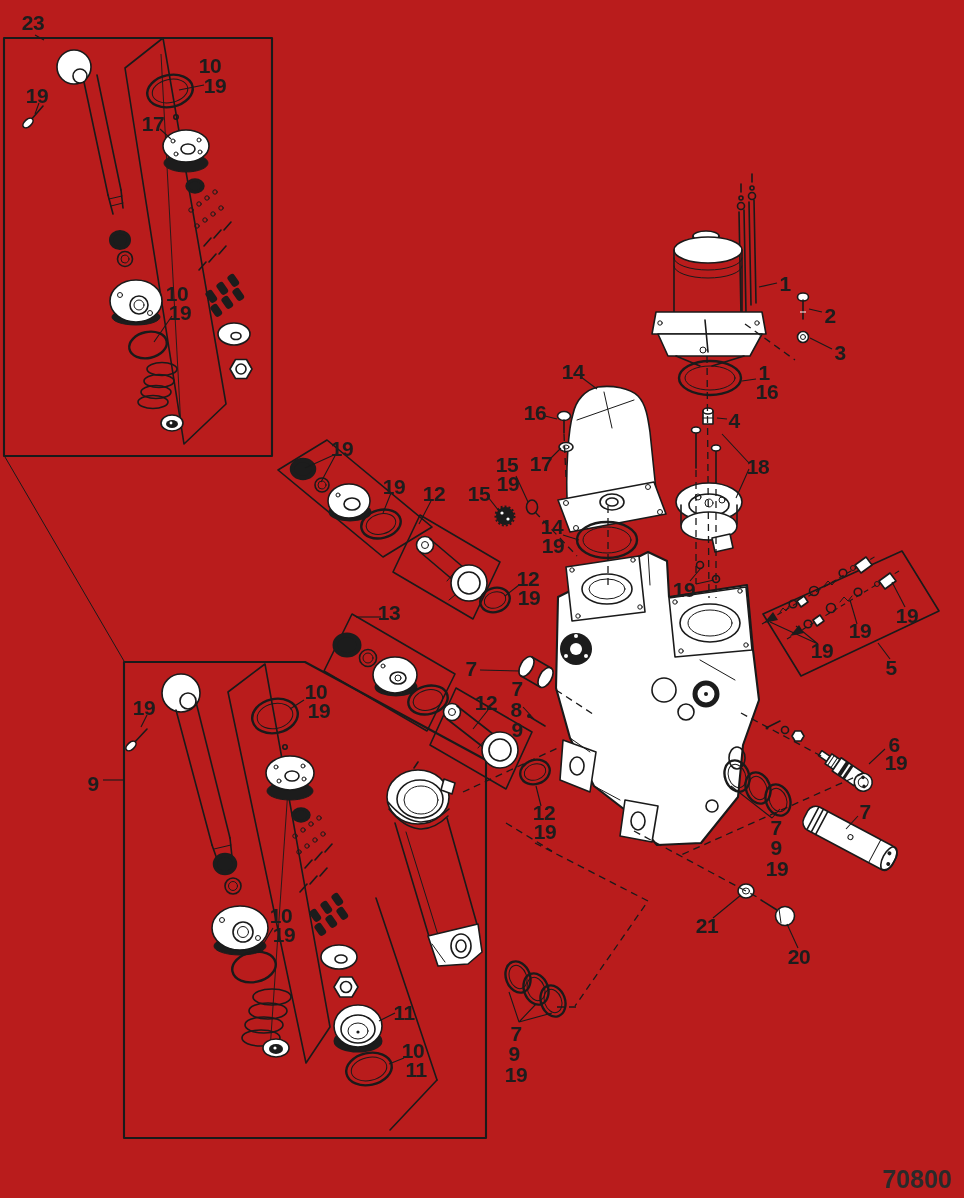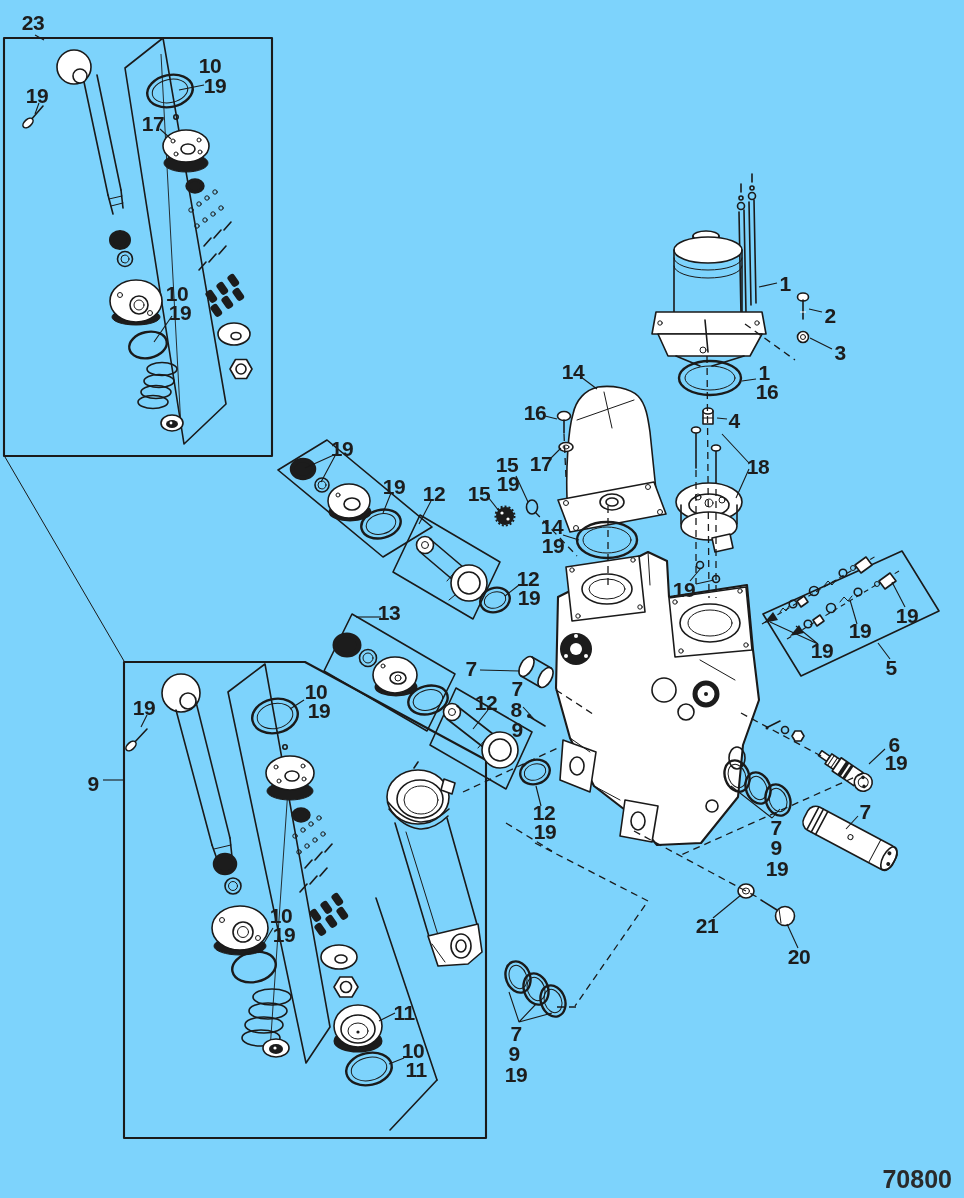--- a/index.html
+++ b/index.html
@@ -1,16 +1,16 @@
 <!DOCTYPE html>
 <html><head>
 <meta charset="utf-8">
 <style>
   html,body{margin:0;padding:0;background:#fff;}
-  .stage{position:relative;width:964px;height:1198px;background:#7dd3fc;overflow:hidden;
+  .stage{position:relative;width:964px;height:1198px;background:#b91c1c;overflow:hidden;
          font-family:"Liberation Sans",sans-serif;text-align:center;}
   svg{display:block;}
   .ln{fill:none;stroke:#1a1a1a;stroke-width:1.6;stroke-linecap:round;stroke-linejoin:round;}
   .w{fill:#fff;stroke:#1a1a1a;stroke-width:1.6;stroke-linejoin:round;}
   .thk{stroke-width:2.1;}
   .thin{stroke-width:1;}
   .or{fill:none;stroke:#1a1a1a;stroke-width:2.4;}
   .dk{fill:#1c1c1c;stroke:none;}
   .dkw{fill:#1c1c1c;stroke:#1c1c1c;}
   .dash{fill:none;stroke:#1a1a1a;stroke-width:1.3;stroke-dasharray:7 5;}

